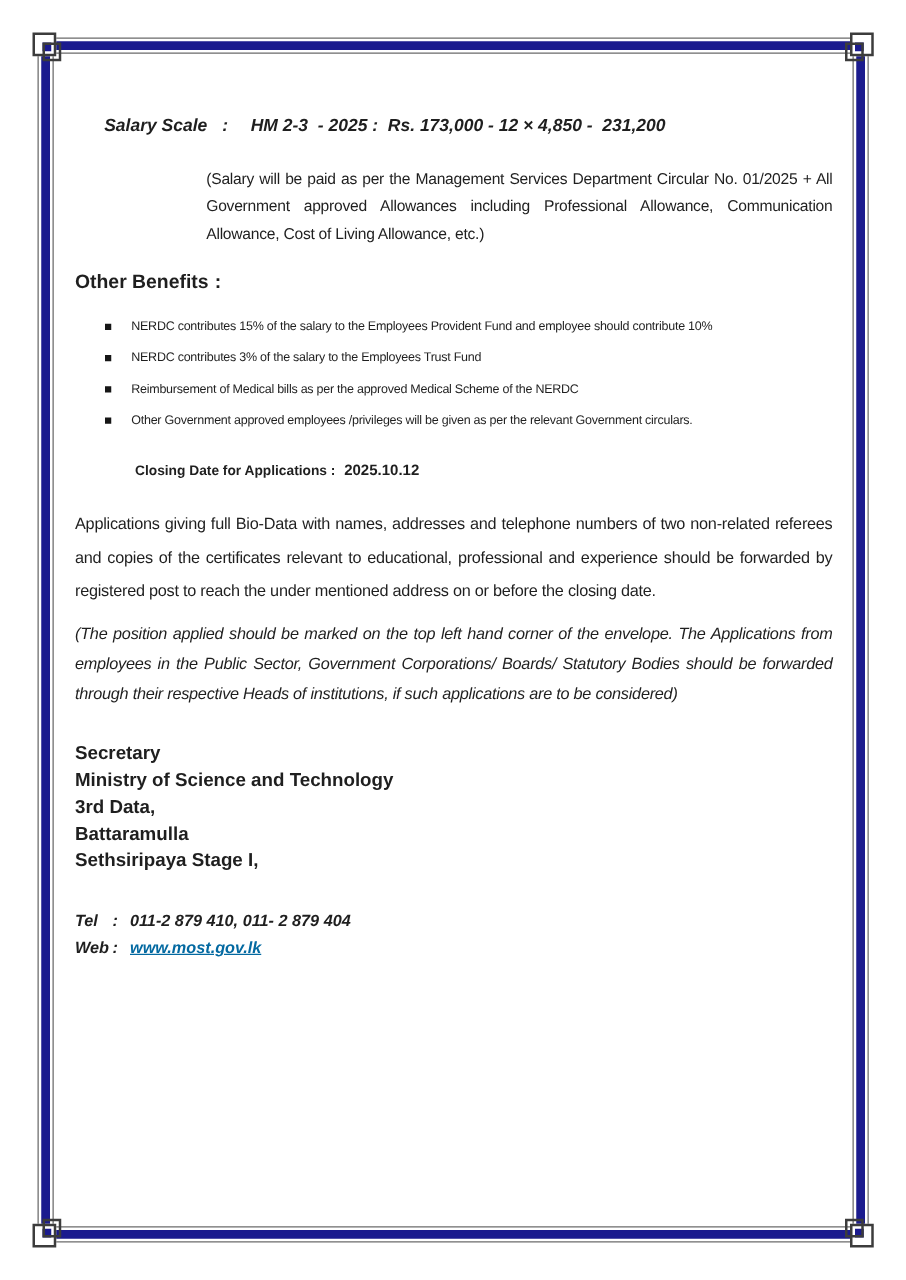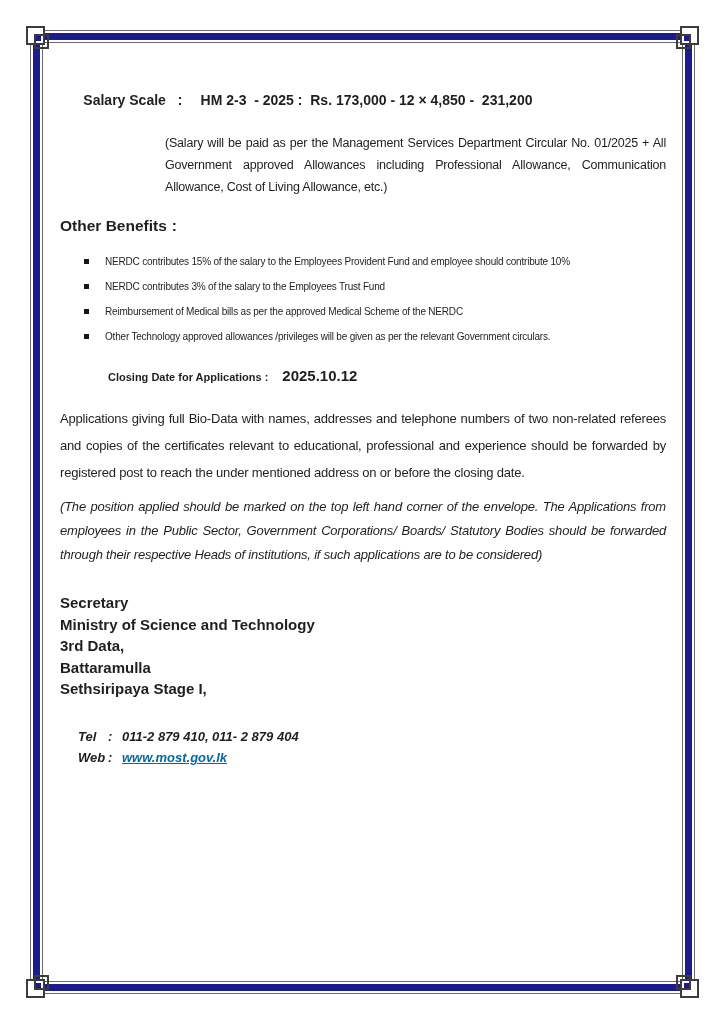--- a/index.html
+++ b/index.html
@@ -35,52 +35,52 @@
   .orn.bl .sq-b { left:8px; bottom:8px; }
 
   .orn.br { right:26px; bottom:26px; }
   .orn.br .sq-a { right:0; bottom:0; }
   .orn.br .patch { right:8px; bottom:8px; }
   .orn.br .sq-b { right:8px; bottom:8px; }
 
   
   .content { position:absolute; left:60px; top:76px; width:606px; }
 
-  .salary-row { font-size:14px; font-weight:bold; white-space:pre-wrap; }
+  .salary-row { font-size:14px; font-weight:bold; white-space:pre-wrap;font-style:italic; }
   .salary-row .colon { margin-left:12px; }
   .salary-row .value { margin-left:18px; }
 
   .salary-note {
     margin:8px 12px 0 105px; width:501px; font-size:12.5px; line-height:22px;
     letter-spacing:-0.2px; text-align:justify;
   }
 
   .section-heading { margin-top:19px; font-size:15.5px; font-weight:bold; }
   .section-heading .colon { font-weight:bold; margin-left:5px; }
 
   .benefits-list { margin-top:16px; }
   .benefit-item { display:flex; margin-bottom:4px; font-size:10px; line-height:21px; letter-spacing:-0.2px; }
   .bullet { flex:none; width:5px; height:5px; background:#161616; margin:8px 0 0 24px; }
   .benefit-text { flex:1; margin-left:16px; text-align:justify; }
 
   .closing-row { margin-top:20px; font-weight:bold; }
   .closing-heading { font-size:11px;margin-left:48px; }
-  .closing-date { font-size:15px; margin-left:14px; }
+  .closing-date { font-size:12px; margin-left:7px; }
 
   .apply-para {
     margin-top:20px; font-size:13px; line-height:27px; letter-spacing:-0.2px; text-align:justify;
   }
   .envelope-para {
     margin-top:9px; font-size:13px; line-height:24px; letter-spacing:-0.2px;
     text-align:justify; font-style:italic;
   }
 
   .address-block { margin-top:25px; font-size:15px; font-weight:bold; line-height:21.5px; }
 
-  .contact-block { margin-top:26px; font-size:13px; font-weight:bold; font-style:italic; line-height:21px;margin-left:18px; }
+  .contact-block { margin-top:26px; font-size:13px; font-weight:bold; font-style:italic; line-height:21px; }
   .contact-row { display:flex; }
   .contact-label { width:30px; }
   .contact-colon { width:6px; }
   .contact-value { margin-left:8px; }
   .web-link { color:#0369a1; text-decoration:underline; cursor:pointer; }
 </style>
 </head>
 <body>
 
 <div class="page">
@@ -130,21 +130,21 @@
       <div class="benefit-item">
         <span class="bullet"></span>
         <span class="benefit-text">NERDC contributes 3% of the salary to the Employees Trust Fund</span>
       </div>
       <div class="benefit-item">
         <span class="bullet"></span>
         <span class="benefit-text">Reimbursement of Medical bills as per the approved Medical Scheme of the NERDC</span>
       </div>
       <div class="benefit-item">
         <span class="bullet"></span>
-        <span class="benefit-text">Other Technology approved allowances /privileges will be given as per the relevant Government circulars.</span>
+        <span class="benefit-text">Other Government approved employees /privileges will be given as per the relevant Government circulars.</span>
       </div>
     </div>
 
     <div class="closing-row">
       <span class="closing-heading">Closing Date for Applications :</span><span class="closing-date">2025.10.12</span>
     </div>
 
     <div class="apply-para">Applications giving full Bio-Data with names, addresses and telephone numbers of two non-related referees and copies of the certificates relevant to educational, professional and experience should be forwarded by registered post to reach the under mentioned address on or before the closing date.</div>
 
     <div class="envelope-para">(The position applied should be marked on the top left hand corner of the envelope. The Applications from employees in the Public Sector, Government Corporations/ Boards/ Statutory Bodies should be forwarded through their respective Heads of institutions, if such applications are to be considered)</div>

